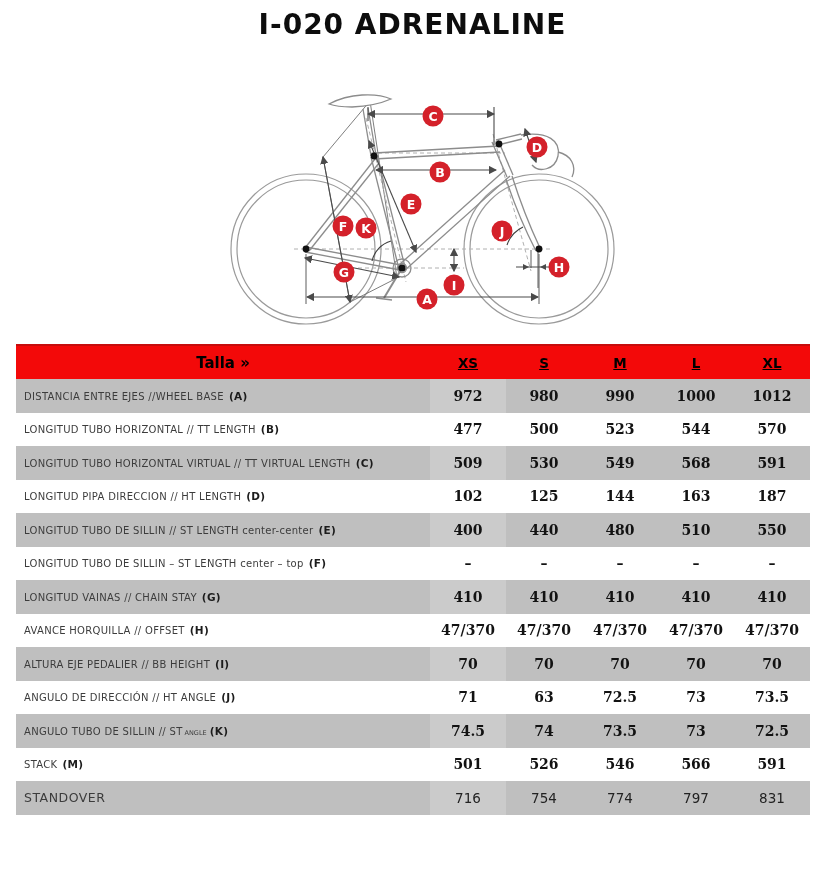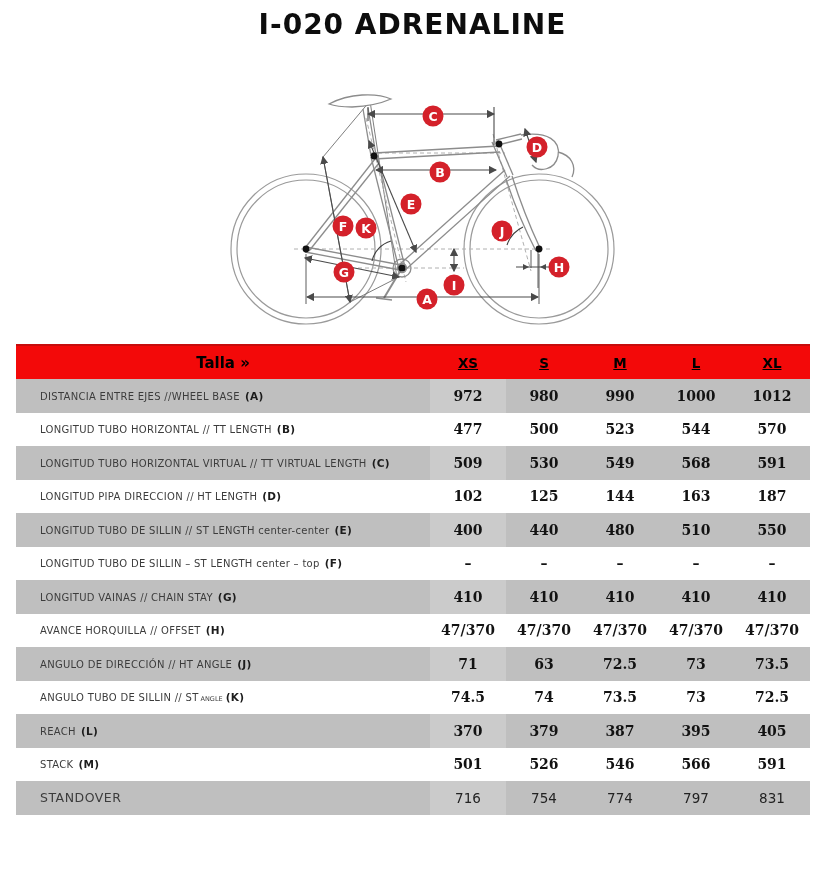--- a/index.html
+++ b/index.html
@@ -23,21 +23,21 @@
   #geo thead th{
     background:#f30909;color:#000000;height:31px;
     border-top:2px solid #c60d0d;
   }
   #geo thead th.size-col{font-size:13.5px;font-weight:bold;text-decoration:underline;}
   #geo thead th.label-col{font-size:15px;font-weight:bold;text-align:center;}
   #geo tbody td{height:31.5px;vertical-align:middle;}
   #geo tbody tr:nth-child(odd) td{background:#bfbfbf;}
   #geo tbody tr:nth-child(odd) td:nth-child(2){background:#cbcbcb;}
   td.lbl{
-    font-size:10px;color:#3c3c3c;padding-left:24px;letter-spacing:0.3px;
+    font-size:10px;color:#3c3c3c;padding-left:8px;letter-spacing:0.3px;
     white-space:nowrap;text-align:left;
   }
   td.lbl b{color:#1c1c1c;font-size:10.5px;margin-left:3px;}
   td.lbl .sub{font-size:6.5px;margin-left:2px;letter-spacing:0;text-align:right;}
   td.val{
     text-align:center;font-family:"DejaVu Serif",serif;font-weight:bold;
     font-size:14px;color:#121212;
   }
   tr.standover td.lbl{font-size:12.5px;letter-spacing:0.5px;}
   tr.standover td.val{
@@ -273,42 +273,42 @@
     </tr>
     <tr>
       <td class="lbl"><span>AVANCE HORQUILLA // OFFSET</span><span class="sub"></span><b>(H)</b></td>
       <td class="val">47/370</td>
       <td class="val">47/370</td>
       <td class="val">47/370</td>
       <td class="val">47/370</td>
       <td class="val">47/370</td>
     </tr>
     <tr>
+      <td class="lbl"><span>ALTURA EJE PEDALIER // BB HEIGHT</span><span class="sub"></span><b>(I)</b></td>
+      <td class="val">70</td>
+      <td class="val">70</td>
+      <td class="val">70</td>
+      <td class="val">70</td>
+      <td class="val">70</td>
+    </tr>
+    <tr>
       <td class="lbl"><span>ANGULO DE DIRECCIÓN // HT ANGLE</span><span class="sub"></span><b>(J)</b></td>
       <td class="val">71</td>
       <td class="val">63</td>
       <td class="val">72.5</td>
       <td class="val">73</td>
       <td class="val">73.5</td>
     </tr>
     <tr>
       <td class="lbl"><span>ANGULO TUBO DE SILLIN // ST</span><span class="sub">ANGLE</span><b>(K)</b></td>
       <td class="val">74.5</td>
       <td class="val">74</td>
       <td class="val">73.5</td>
       <td class="val">73</td>
       <td class="val">72.5</td>
-    </tr>
-    <tr>
-      <td class="lbl"><span>REACH</span><span class="sub"></span><b>(L)</b></td>
-      <td class="val">370</td>
-      <td class="val">379</td>
-      <td class="val">387</td>
-      <td class="val">395</td>
-      <td class="val">405</td>
     </tr>
     <tr>
       <td class="lbl"><span>STACK</span><span class="sub"></span><b>(M)</b></td>
       <td class="val">501</td>
       <td class="val">526</td>
       <td class="val">546</td>
       <td class="val">566</td>
       <td class="val">591</td>
     </tr>
     <tr class="standover">

